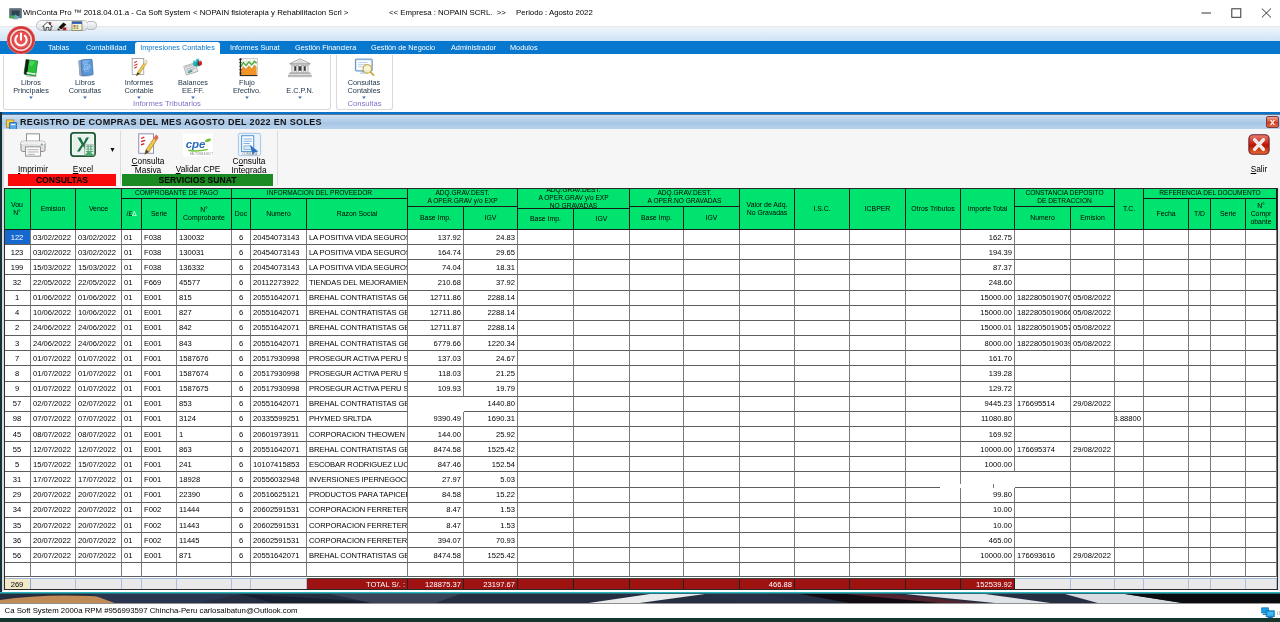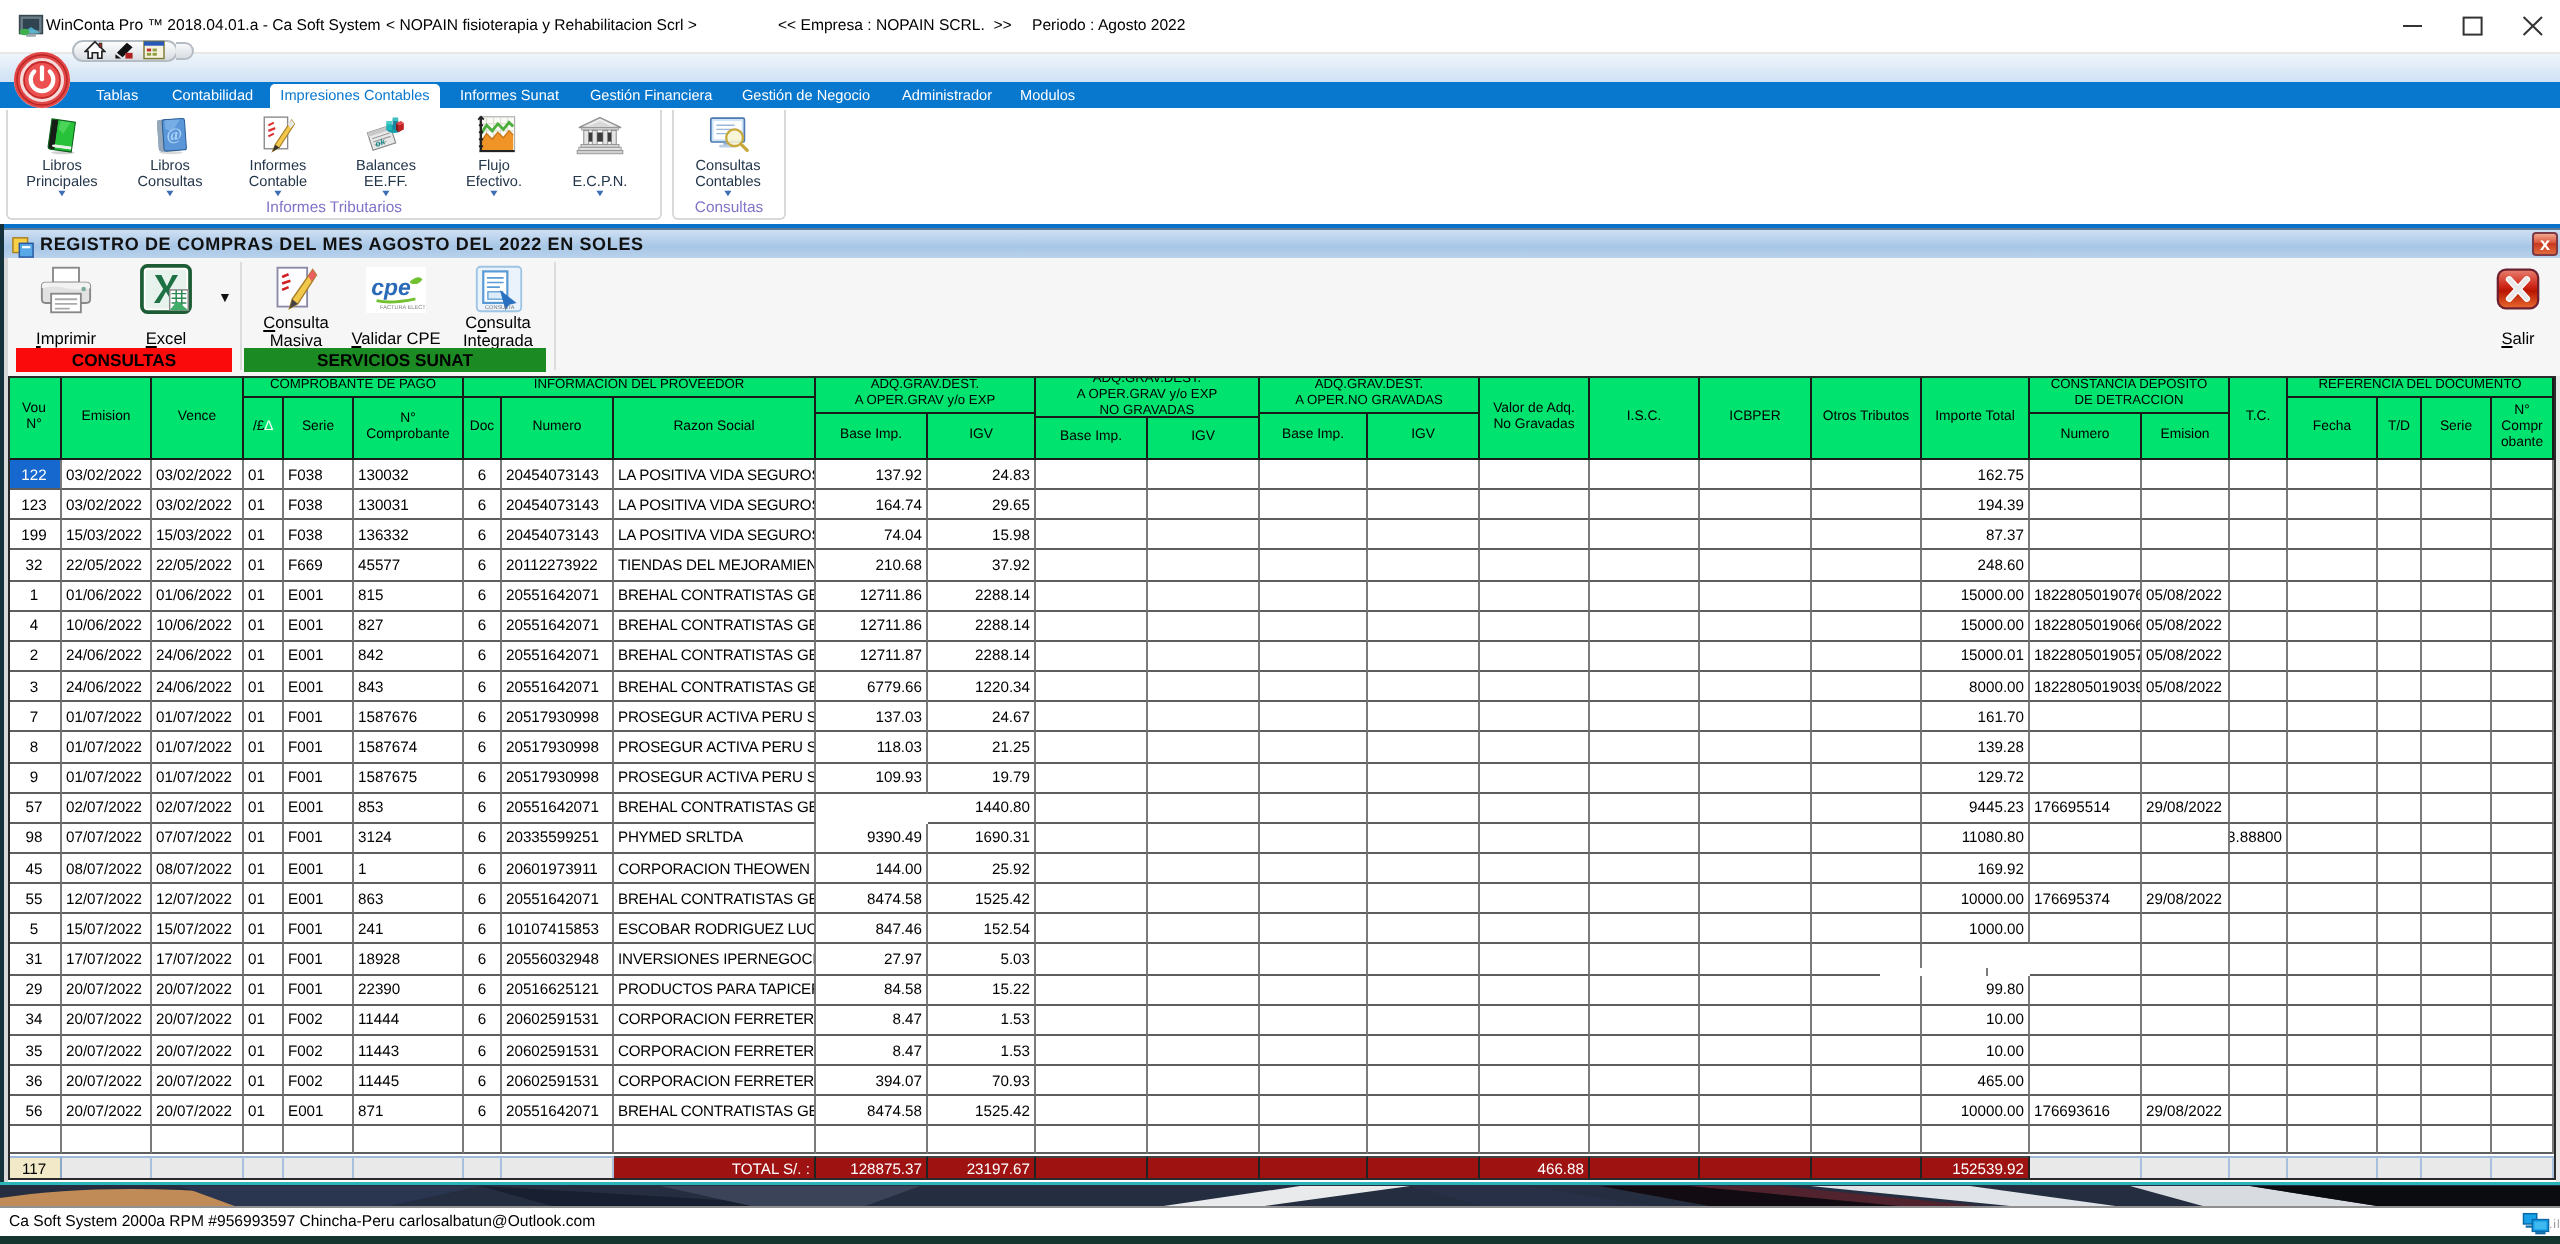--- a/index.html
+++ b/index.html
@@ -455,21 +455,21 @@
     <div class="dcell ctr abs" style="left: 4px; top: 260.31px; width: 27px; height: 15.15px;">199</div>
     <div class="dcell abs" style="left: 31px; top: 260.31px; width: 45px; height: 15.15px;">15/03/2022</div>
     <div class="dcell abs" style="left: 76px; top: 260.31px; width: 46px; height: 15.15px;">15/03/2022</div>
     <div class="dcell abs" style="left: 122px; top: 260.31px; width: 20px; height: 15.15px;">01</div>
     <div class="dcell abs" style="left: 142px; top: 260.31px; width: 35px; height: 15.15px;">F038</div>
     <div class="dcell abs" style="left: 177px; top: 260.31px; width: 55px; height: 15.15px;">136332</div>
     <div class="dcell ctr abs" style="left: 232px; top: 260.31px; width: 19px; height: 15.15px;">6</div>
     <div class="dcell abs" style="left: 251px; top: 260.31px; width: 56px; height: 15.15px;">20454073143</div>
     <div class="dcell razon abs" style="left: 307px; top: 260.31px; width: 101px; height: 15.15px;">LA POSITIVA VIDA SEGUROS</div>
     <div class="dcell num abs" style="left: 408px; top: 260.31px; width: 56px; height: 15.15px;">74.04</div>
-    <div class="dcell num abs" style="left: 464px; top: 260.31px; width: 54px; height: 15.15px;">15.98</div>
+    <div class="dcell num abs" style="left: 464px; top: 260.31px; width: 54px; height: 15.15px;">18.31</div>
     <div class="dcell num abs" style="left: 518px; top: 260.31px; width: 56px; height: 15.15px;"></div>
     <div class="dcell num abs" style="left: 574px; top: 260.31px; width: 56px; height: 15.15px;"></div>
     <div class="dcell num abs" style="left: 630px; top: 260.31px; width: 54px; height: 15.15px;"></div>
     <div class="dcell num abs" style="left: 684px; top: 260.31px; width: 56px; height: 15.15px;"></div>
     <div class="dcell num abs" style="left: 740px; top: 260.31px; width: 55px; height: 15.15px;"></div>
     <div class="dcell num abs" style="left: 795px; top: 260.31px; width: 55px; height: 15.15px;"></div>
     <div class="dcell num abs" style="left: 850px; top: 260.31px; width: 56px; height: 15.15px;"></div>
     <div class="dcell num abs" style="left: 906px; top: 260.31px; width: 55px; height: 15.15px;"></div>
     <div class="dcell num abs" style="left: 961px; top: 260.31px; width: 54px; height: 15.15px;">87.37</div>
     <div class="dcell abs" style="left: 1015px; top: 260.31px; width: 56px; height: 15.15px;"></div>
@@ -1012,21 +1012,21 @@
     <div class="dcell abs" style="left: 850px; top: 563.4px; width: 56px; height: 14.1px;"></div>
     <div class="dcell abs" style="left: 906px; top: 563.4px; width: 55px; height: 14.1px;"></div>
     <div class="dcell abs" style="left: 961px; top: 563.4px; width: 54px; height: 14.1px;"></div>
     <div class="dcell abs" style="left: 1015px; top: 563.4px; width: 56px; height: 14.1px;"></div>
     <div class="dcell abs" style="left: 1071px; top: 563.4px; width: 44px; height: 14.1px;"></div>
     <div class="dcell abs" style="left: 1115px; top: 563.4px; width: 29px; height: 14.1px;"></div>
     <div class="dcell abs" style="left: 1144px; top: 563.4px; width: 45px; height: 14.1px;"></div>
     <div class="dcell abs" style="left: 1189px; top: 563.4px; width: 22px; height: 14.1px;"></div>
     <div class="dcell abs" style="left: 1211px; top: 563.4px; width: 35px; height: 14.1px;"></div>
     <div class="dcell abs" style="left: 1246px; top: 563.4px; width: 31px; height: 14.1px;"></div>
-    <div class="tcell abs" style="left: 4px; top: 577.5px; width: 27px; height: 12.5px; background: rgb(242, 233, 201); border-right: 1px solid rgb(139, 168, 200); border-top: 1px solid rgb(157, 184, 216); justify-content: center;">117</div>
+    <div class="tcell abs" style="left: 4px; top: 577.5px; width: 27px; height: 12.5px; background: rgb(242, 233, 201); border-right: 1px solid rgb(139, 168, 200); border-top: 1px solid rgb(157, 184, 216); justify-content: center;">269</div>
     <div class="tcell abs" style="left: 31px; top: 577.5px; width: 45px; height: 12.5px; background: rgb(233, 233, 233); border-right: 1px solid rgb(168, 192, 220); border-top: 1px solid rgb(157, 184, 216);"></div>
     <div class="tcell abs" style="left: 76px; top: 577.5px; width: 46px; height: 12.5px; background: rgb(233, 233, 233); border-right: 1px solid rgb(168, 192, 220); border-top: 1px solid rgb(157, 184, 216);"></div>
     <div class="tcell abs" style="left: 122px; top: 577.5px; width: 20px; height: 12.5px; background: rgb(233, 233, 233); border-right: 1px solid rgb(168, 192, 220); border-top: 1px solid rgb(157, 184, 216);"></div>
     <div class="tcell abs" style="left: 142px; top: 577.5px; width: 35px; height: 12.5px; background: rgb(233, 233, 233); border-right: 1px solid rgb(168, 192, 220); border-top: 1px solid rgb(157, 184, 216);"></div>
     <div class="tcell abs" style="left: 177px; top: 577.5px; width: 55px; height: 12.5px; background: rgb(233, 233, 233); border-right: 1px solid rgb(168, 192, 220); border-top: 1px solid rgb(157, 184, 216);"></div>
     <div class="tcell abs" style="left: 232px; top: 577.5px; width: 19px; height: 12.5px; background: rgb(233, 233, 233); border-right: 1px solid rgb(168, 192, 220); border-top: 1px solid rgb(157, 184, 216);"></div>
     <div class="tcell abs" style="left: 251px; top: 577.5px; width: 56px; height: 12.5px; background: rgb(233, 233, 233); border-right: 1px solid rgb(168, 192, 220); border-top: 1px solid rgb(157, 184, 216);"></div>
     <div class="tcell abs" style="left: 307px; top: 577.5px; width: 101px; height: 12.5px; background: rgb(158, 18, 18); color: rgb(255, 255, 255); border-right: 1px solid rgb(34, 34, 34); border-top: 1px solid rgb(68, 68, 68); justify-content: flex-end;">TOTAL  S/. :</div>
     <div class="tcell abs" style="left: 408px; top: 577.5px; width: 56px; height: 12.5px; background: rgb(158, 18, 18); color: rgb(255, 255, 255); border-right: 1px solid rgb(34, 34, 34); border-top: 1px solid rgb(68, 68, 68); justify-content: flex-end;">128875.37</div>
     <div class="tcell abs" style="left: 464px; top: 577.5px; width: 54px; height: 12.5px; background: rgb(158, 18, 18); color: rgb(255, 255, 255); border-right: 1px solid rgb(34, 34, 34); border-top: 1px solid rgb(68, 68, 68); justify-content: flex-end;">23197.67</div>

